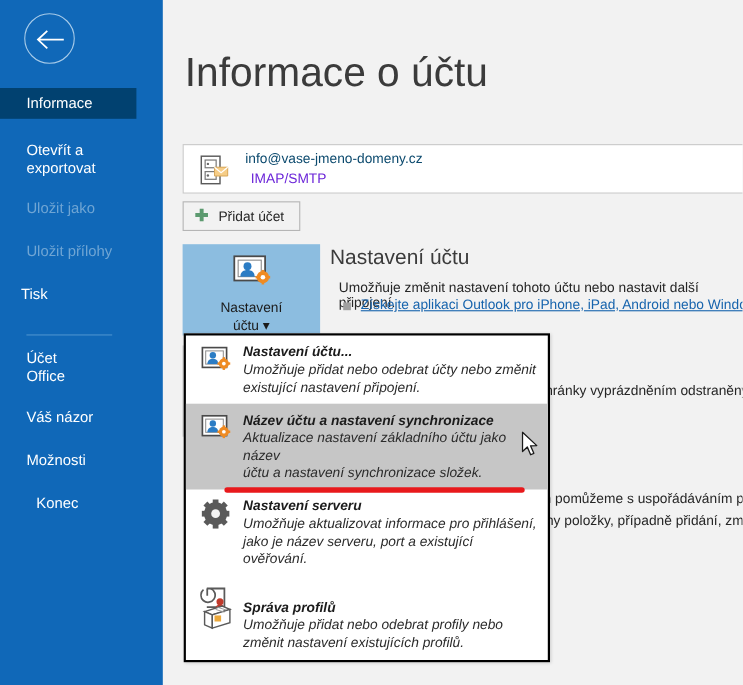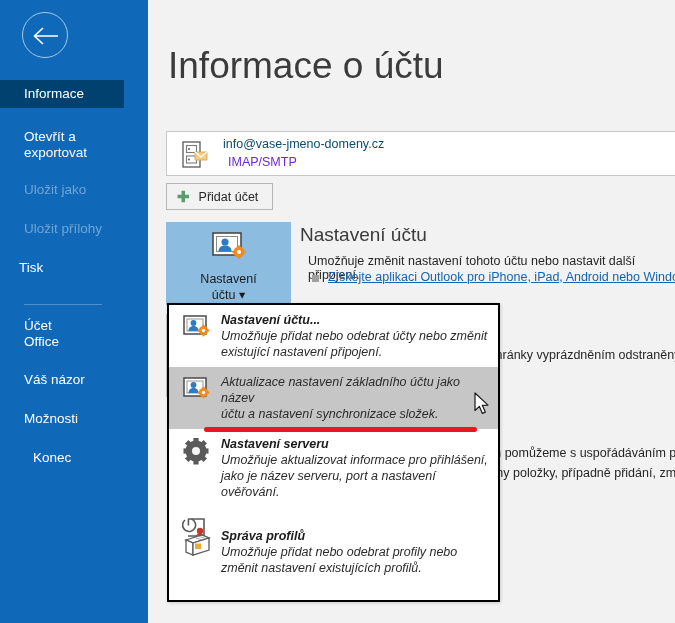--- a/index.html
+++ b/index.html
@@ -295,20 +295,21 @@
             <circle cx="4.5" cy="4.5" r="4.6" fill="#ef8b23"></circle>
             <circle cx="4.5" cy="4.5" r="1.7" fill="#ffffff"></circle>
             <g fill="#ef8b23">
               <rect x="3.4" y="-1.3" width="2.2" height="2.8"></rect>
               <rect x="3.4" y="7.5" width="2.2" height="2.8"></rect>
               <rect x="-1.3" y="3.4" width="2.8" height="2.2"></rect>
               <rect x="7.5" y="3.4" width="2.8" height="2.2"></rect>
             </g>
           </g>
         </svg>
+        <div class="mi-title">Název účtu a nastavení synchronizace</div>
         <div class="mi-desc">Aktualizace nastavení základního účtu jako název
 účtu a nastavení synchronizace složek.</div>
         <div class="mi-red-underline"></div>
       </div>
       <div class="menu-item">
         <svg class="mi-icon" viewBox="0 0 30 28">
           <g transform="translate(3,1)">
             <circle cx="11" cy="12" r="10.5" fill="#5a5a5a"></circle>
             <circle cx="11" cy="12" r="4" fill="#f4f4f4"></circle>
             <g fill="#5a5a5a">
@@ -318,21 +319,21 @@
               <rect x="18" y="9.4" width="5.5" height="5.2"></rect>
               <rect x="1" y="2" width="5" height="5" transform="rotate(-45 3.5 4.5)"></rect>
               <rect x="16" y="17" width="5" height="5" transform="rotate(-45 18.5 19.5)"></rect>
               <rect x="16" y="2" width="5" height="5" transform="rotate(45 18.5 4.5)"></rect>
               <rect x="1" y="17" width="5" height="5" transform="rotate(45 3.5 19.5)"></rect>
             </g>
           </g>
         </svg>
         <div class="mi-title">Nastavení serveru</div>
         <div class="mi-desc">Umožňuje aktualizovat informace pro přihlášení,
-jako je název serveru, port a nastavení ověřování.</div>
+jako je název serveru, port a existující ověřování.</div>
       </div>
       <div class="menu-item">
         <svg class="mi-icon" viewBox="0 0 30 28">
           <path d="M6 3 L22 3 L22 20 L6 20" fill="none" stroke="#5a5a5a" stroke-width="1.6"></path>
           <path d="M3 4 A6.5 6.5 0 1 0 9.5 3" fill="none" stroke="#5a5a5a" stroke-width="1.6"></path>
           <path d="M6.4 3 L6.4 9.5" fill="none" stroke="#5a5a5a" stroke-width="1.6"></path>
           <circle cx="18" cy="15" r="3.2" fill="#c0392b"></circle>
           <path d="M13.5 22.5 c0 -3.6 2.2 -4.9 4.5 -4.9 c2.4 0 4.5 1.3 4.5 4.9 z" fill="#c0392b"></path>
         </svg>
       </div>

